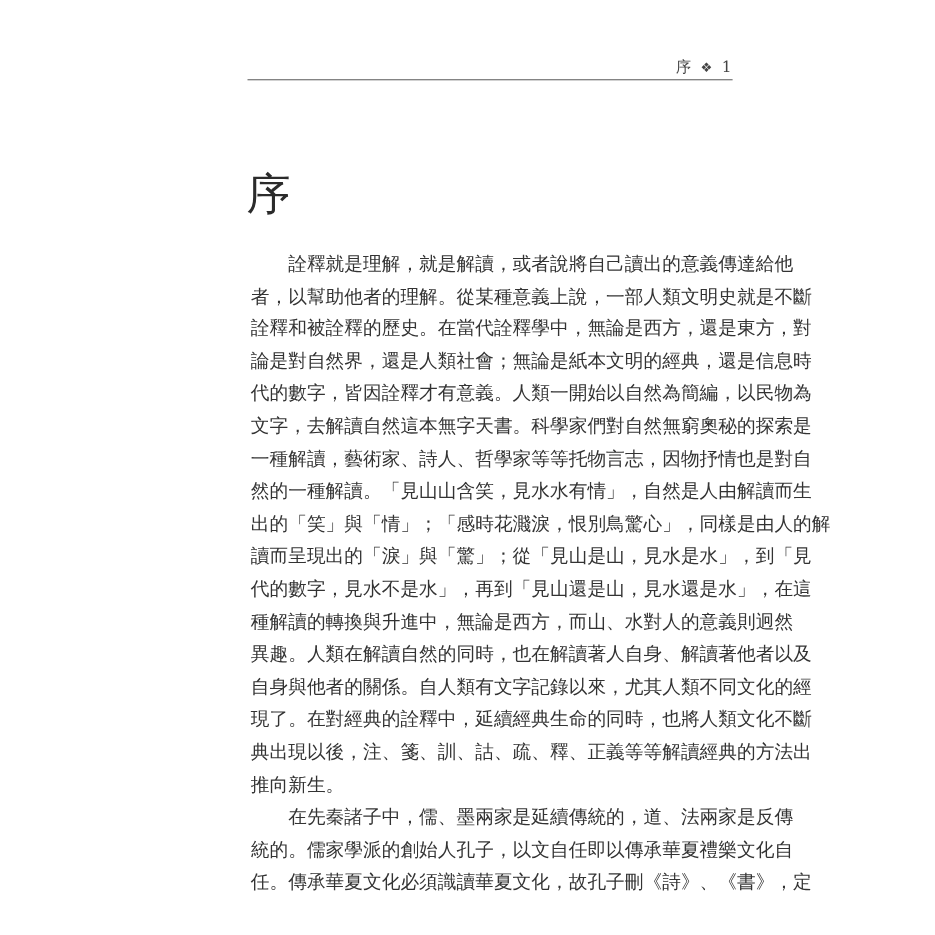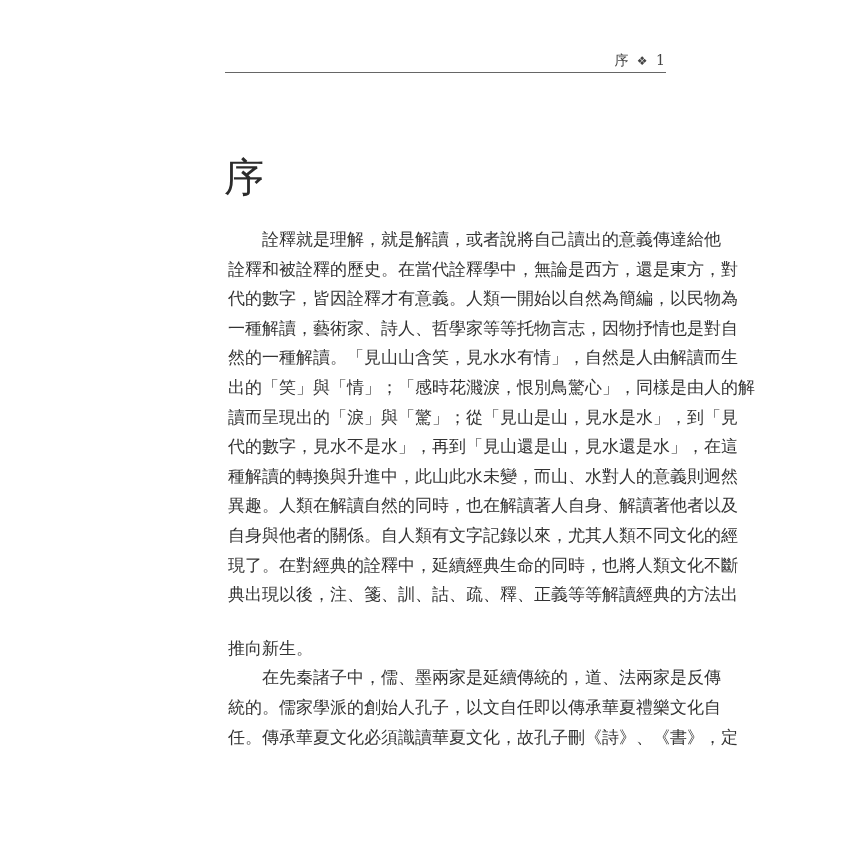--- a/index.html
+++ b/index.html
@@ -23,47 +23,49 @@
     position: absolute; left: 224px; top: 126px;
     font-size: 40px; line-height: 48px; color: #2b2b2b; font-weight: normal;
   }
   .body-text {
     position: absolute; left: 228px; top: 226px; width: 436px;
   }
   .line {
     height: 29.6px; line-height: 29.6px; font-size: 17px;
     white-space: nowrap; text-align: justify; text-align-last: justify;
     color: #333;
-    font-family: Liberation Mono, monospace;
   }
-  .line.last { text-align-last: left; margin-top: 24px; }
+  .line.last { text-align-last: left; }
 </style>
 </head>
 <body>
 
 <div class="page">
   <div class="running-head">
     <span>序</span>
     <span class="sep">❖</span>
     <span>1</span>
   </div>
   <div class="head-rule"></div>
 
   <h1 class="chapter-title">序</h1>
 
   <div class="body-text">
     <div class="line">　　詮釋就是理解，就是解讀，或者說將自己讀出的意義傳達給他</div>
+    <div class="line">者，以幫助他者的理解。從某種意義上說，一部人類文明史就是不斷</div>
     <div class="line">詮釋和被詮釋的歷史。在當代詮釋學中，無論是西方，還是東方，對</div>
+    <div class="line">論是對自然界，還是人類社會；無論是紙本文明的經典，還是信息時</div>
     <div class="line">代的數字，皆因詮釋才有意義。人類一開始以自然為簡編，以民物為</div>
+    <div class="line">文字，去解讀自然這本無字天書。科學家們對自然無窮奧秘的探索是</div>
     <div class="line">一種解讀，藝術家、詩人、哲學家等等托物言志，因物抒情也是對自</div>
     <div class="line">然的一種解讀。「見山山含笑，見水水有情」，自然是人由解讀而生</div>
     <div class="line">出的「笑」與「情」；「感時花濺淚，恨別鳥驚心」，同樣是由人的解</div>
     <div class="line">讀而呈現出的「淚」與「驚」；從「見山是山，見水是水」，到「見</div>
     <div class="line">代的數字，見水不是水」，再到「見山還是山，見水還是水」，在這</div>
-    <div class="line">種解讀的轉換與升進中，此山此水未變，而山、水對人的意義則迥然</div>
+    <div class="line">種解讀的轉換與升進中，無論是西方，而山、水對人的意義則迥然</div>
     <div class="line">異趣。人類在解讀自然的同時，也在解讀著人自身、解讀著他者以及</div>
     <div class="line">自身與他者的關係。自人類有文字記錄以來，尤其人類不同文化的經</div>
     <div class="line">現了。在對經典的詮釋中，延續經典生命的同時，也將人類文化不斷</div>
     <div class="line">典出現以後，注、箋、訓、詁、疏、釋、正義等等解讀經典的方法出</div>
     <div class="line last">推向新生。</div>
     <div class="line">　　在先秦諸子中，儒、墨兩家是延續傳統的，道、法兩家是反傳</div>
     <div class="line">統的。儒家學派的創始人孔子，以文自任即以傳承華夏禮樂文化自</div>
     <div class="line">任。傳承華夏文化必須識讀華夏文化，故孔子刪《詩》、《書》，定</div>
   </div>
 </div>

